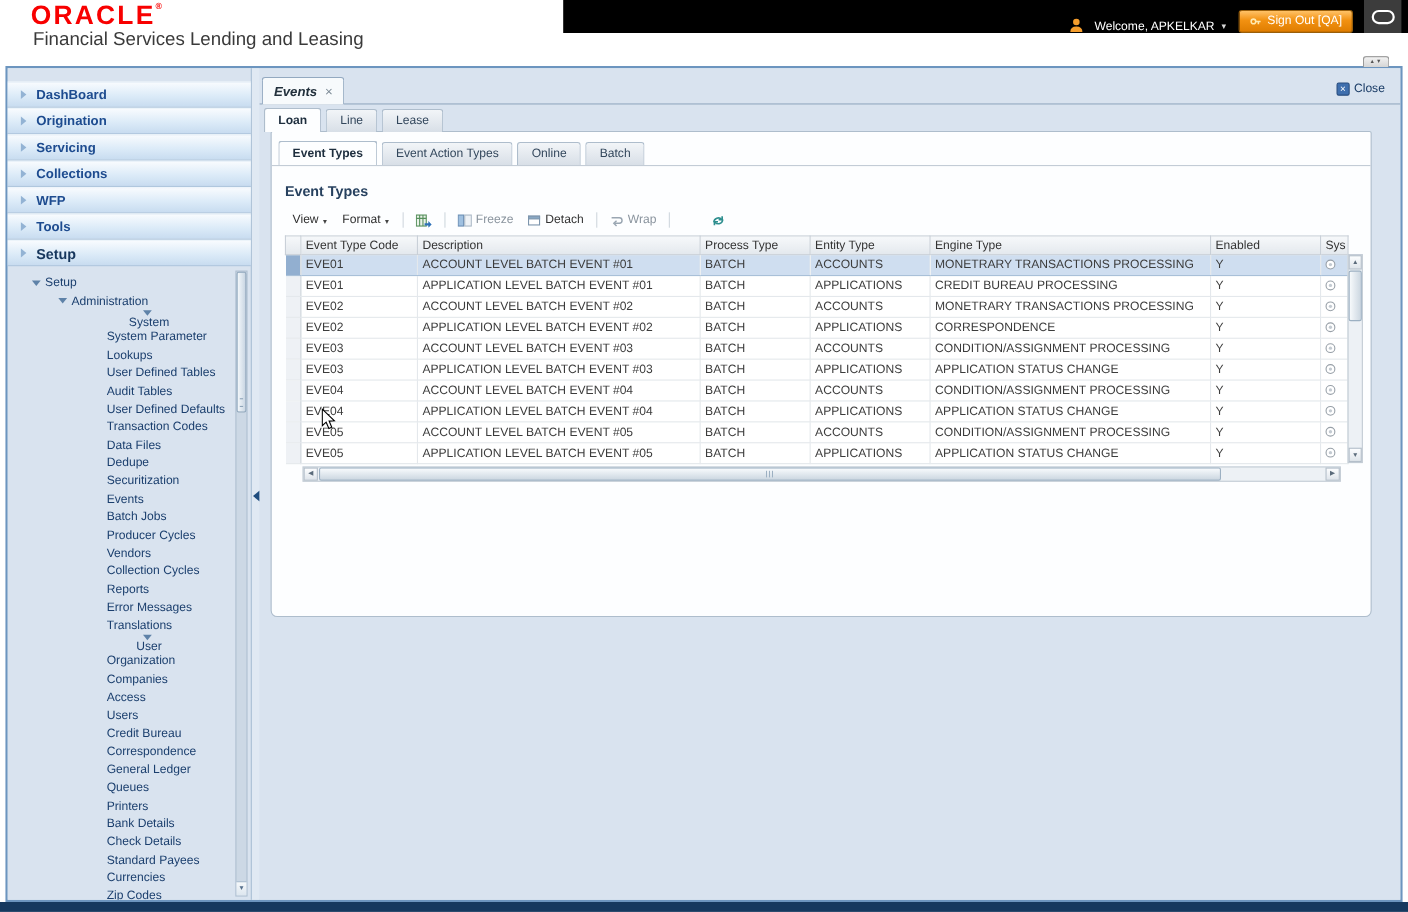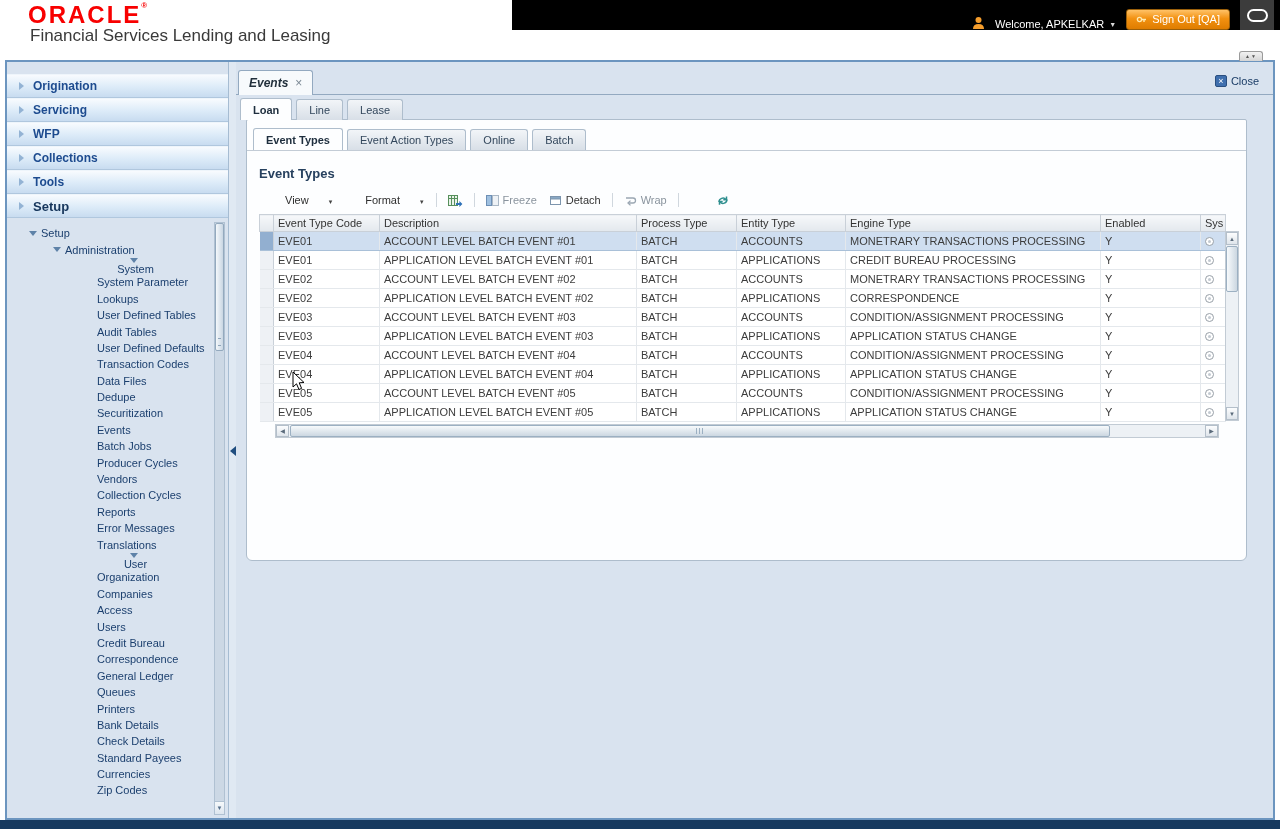--- a/index.html
+++ b/index.html
@@ -90,21 +90,21 @@
   .tab.active { background:#fdfeff; font-weight:bold; color:#1e2e3e; height:22px; }
 
   .panel { position:absolute; top:57px; left:10px; right:26px; height:442px;
            background:#fdfeff; border:1px solid #aebdcc; border-radius:2px 2px 6px 6px; }
   .inner-tabbar { display:flex; align-items:flex-end; height:31px; padding-left:6px;
                   border-bottom:1px solid #c3ccd6; }
   .section { padding:15px 0 0 12px; }
   .section-title { font-size:13px; font-weight:bold; color:#27415f; margin-bottom:9px; }
 
   .toolbar { display:flex; align-items:center; height:20px; margin-bottom:4px; font-size:11px; color:#2f2f2f; }
-  .tb-menu { display:flex; align-items:flex-end; gap:20px; padding:0 7px; cursor:pointer;margin-left:19px; }
+  .tb-menu { display:flex; align-items:flex-end; gap:4px; padding:0 7px; cursor:pointer; }
   .tb-caret { font-size:7px; color:#444; }
   .tb-sep { width:1px; height:14px; background:#d0d7de; margin:0 5px; }
   .tb-btn { display:flex; align-items:center; gap:4px; padding:0 6px; cursor:pointer; color:#333; }
   .tb-btn.dim { color:#8a949e; }
 
   .grid { position:relative; width:980px; }
   table.evt { border-collapse:collapse; table-layout:fixed; width:966px; font-size:11px; color:#3c3c3c; }
   .evt th { height:17px; background:linear-gradient(#f6f8fa,#e3e8ed); border:1px solid #c9d0d8;
             font-weight:normal; text-align:left; padding:0 4px; color:#333;
             overflow:hidden; white-space:nowrap; }
@@ -173,39 +173,43 @@
       </span>
     </div>
   </div>
 
   <div class="frame">
     <span class="collapse-tab">▲▼</span>
 
     <div class="sidebar">
       <div>
 
+          <div class="acc-item">
+            <span class="acc-arrow"></span>
+            <span class="acc-label">DashBoard</span>
+          </div>
 
           <div class="acc-item">
             <span class="acc-arrow"></span>
             <span class="acc-label">Origination</span>
           </div>
 
           <div class="acc-item">
             <span class="acc-arrow"></span>
             <span class="acc-label">Servicing</span>
           </div>
 
           <div class="acc-item">
             <span class="acc-arrow"></span>
-            <span class="acc-label">WFP</span>
+            <span class="acc-label">Collections</span>
           </div>
 
           <div class="acc-item">
             <span class="acc-arrow"></span>
-            <span class="acc-label">Collections</span>
+            <span class="acc-label">WFP</span>
           </div>
 
           <div class="acc-item">
             <span class="acc-arrow"></span>
             <span class="acc-label">Tools</span>
           </div>
 
           <div class="acc-item active">
             <span class="acc-arrow"></span>
             <span class="acc-label">Setup</span>

